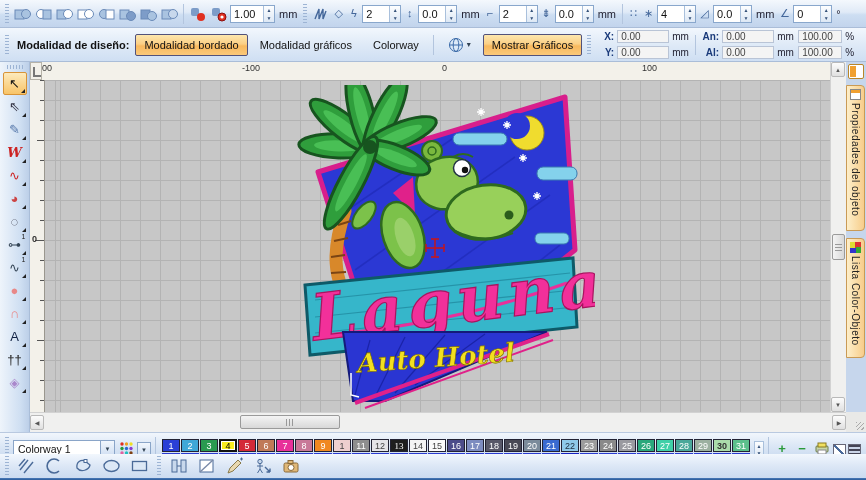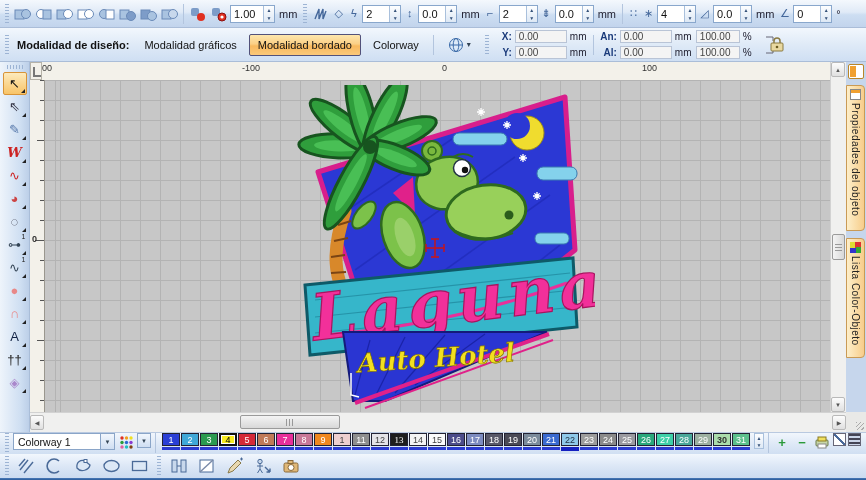--- a/index.html
+++ b/index.html
@@ -79,21 +79,21 @@
   .paneltoggle{position:absolute;left:2px;top:2px;width:16px;height:15px;background:#fff;border:1px solid #b8862a;border-radius:2px}
   .paneltoggle::after{content:"";position:absolute;left:1px;top:1px;width:6px;height:11px;background:#f0a030}
   .rtab{position:absolute;left:0;width:19px;background:linear-gradient(90deg,#fdeec9,#f7cd8a);border:1px solid #c99a55;
         border-radius:0 4px 4px 0;display:flex;flex-direction:column;align-items:center;gap:3px;padding:3px 0}
   .rtab1{top:23px;height:146px}.rtab2{top:176px;height:120px}
   .vtext{writing-mode:vertical-rl;font-size:10px;color:#222;letter-spacing:.5px;white-space:nowrap}
   .ticon{width:11px;height:11px;border:1px solid #888;background:#fff;flex:none}
   .ticon.props::after{content:"";display:block;width:100%;height:3px;background:#f0a030}
   .ticon.colors{border:none;background:conic-gradient(#d33 0 25%,#3a3 0 50%,#33c 0 75%,#dd3 0)}
   
-  .palette-bar{position:absolute;left:0;top:432px;right:0;height:26px;display:flex;align-items:flex-start;gap:2px;padding:0 3px;
+  .palette-bar{position:absolute;left:0;top:432px;right:0;height:26px;display:flex;align-items:flex-end;gap:2px;padding:0 3px;
       background:linear-gradient(#f1f6fc,#dde8f6 50%,#ccdcf0);border-top:1px solid #b9c9e0;border-bottom:1px solid #b0c2da}
   .combo{display:flex;align-items:center;width:102px;height:17px;background:#fff;border:1px solid #8aa5c8;flex:none}
   .combo .cval{flex:1;font-size:10.5px;padding:0 4px;color:#111}
   .dd{width:14px;height:15px;background:linear-gradient(#f2f7fd,#cfdef2);border-left:1px solid #8aa5c8;
       display:flex;align-items:center;justify-content:center;font-size:6px;color:#345;flex:none}
   .dd::after{content:"▼"}
   #swatches{display:flex;gap:1px;margin-left:2px;flex:none}
   .swatch{width:18px;flex:none}
   .sbox{height:13px;border:1px solid #223;display:flex;align-items:center;justify-content:center;font-size:9px}
   .ssel .sbox{border:2px solid #111;box-shadow:inset 0 0 0 1px #fff}
@@ -233,32 +233,33 @@
     <span class="field">
         <span class="val">0</span>
         <span class="spin"></span>
       </span>
     <span class="unit">°</span>
   </div>
 
   <div class="tb tb2">
     <div class="vgrip"></div>
     <span class="mlabel">Modalidad de diseño:</span>
+    <button class="mbtn active">Modalidad bordado</button>
     <button class="mbtn">Modalidad gráficos</button>
-    <button class="mbtn active">Modalidad bordado</button>
     <button class="mbtn">Colorway</button>
     <span class="sepv"></span>
     <button class="mbtn">
       <svg width="16" height="16">
           <circle cx="8" cy="8" r="6.5" fill="#dceaf8" stroke="#3a6aa8"></circle>
           <ellipse cx="8" cy="8" rx="2.8" ry="6.5" fill="none" stroke="#3a6aa8"></ellipse>
           <line x1="1.5" y1="8" x2="14.5" y2="8" stroke="#3a6aa8"></line>
         </svg>
       <span class="caret">▾</span>
     </button>
+    <button class="mbtn active">Mostrar Gráficos</button>
     <div class="vgrip"></div>
     <div class="xy">
       <div class="xyrow">
         <span class="flab">X:</span>
         <span class="gfield">0.00</span>
         <span class="funit">mm</span>
       </div>
       <div class="xyrow">
         <span class="flab">Y:</span>
         <span class="gfield">0.00</span>

